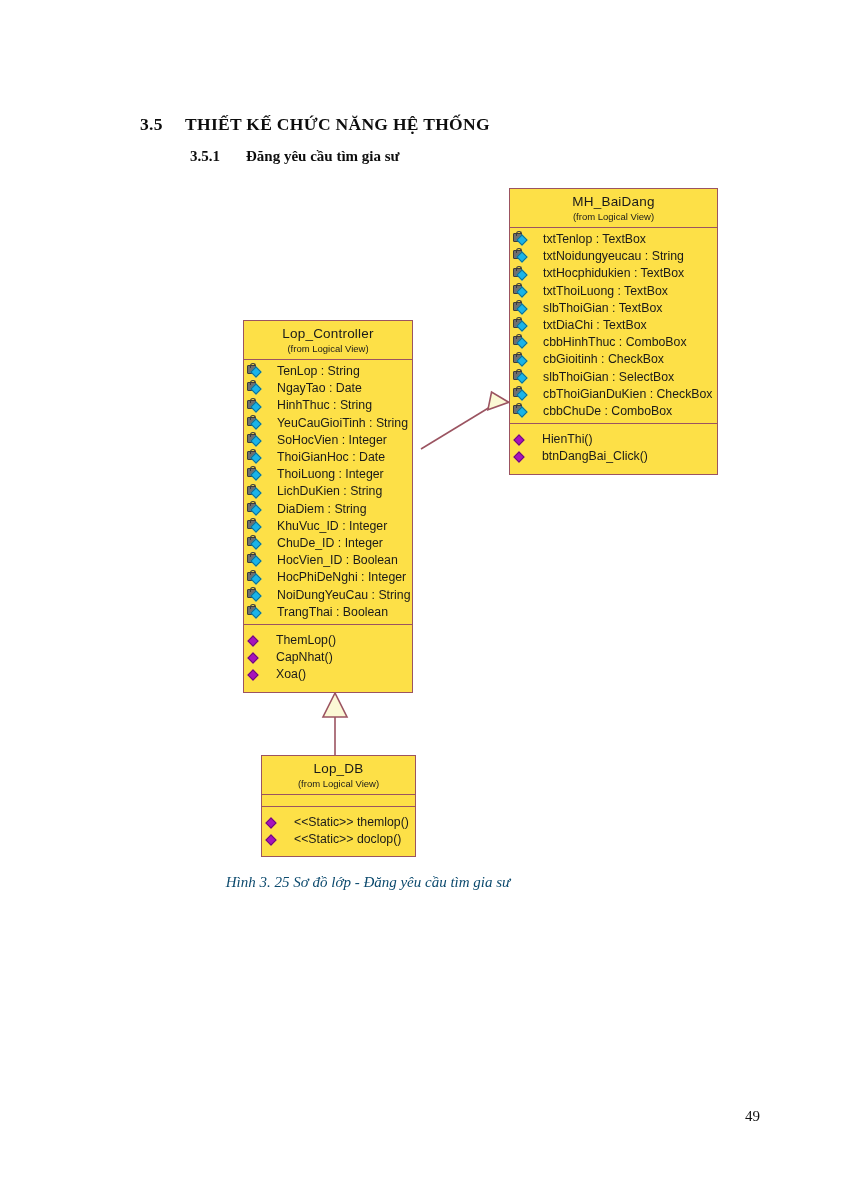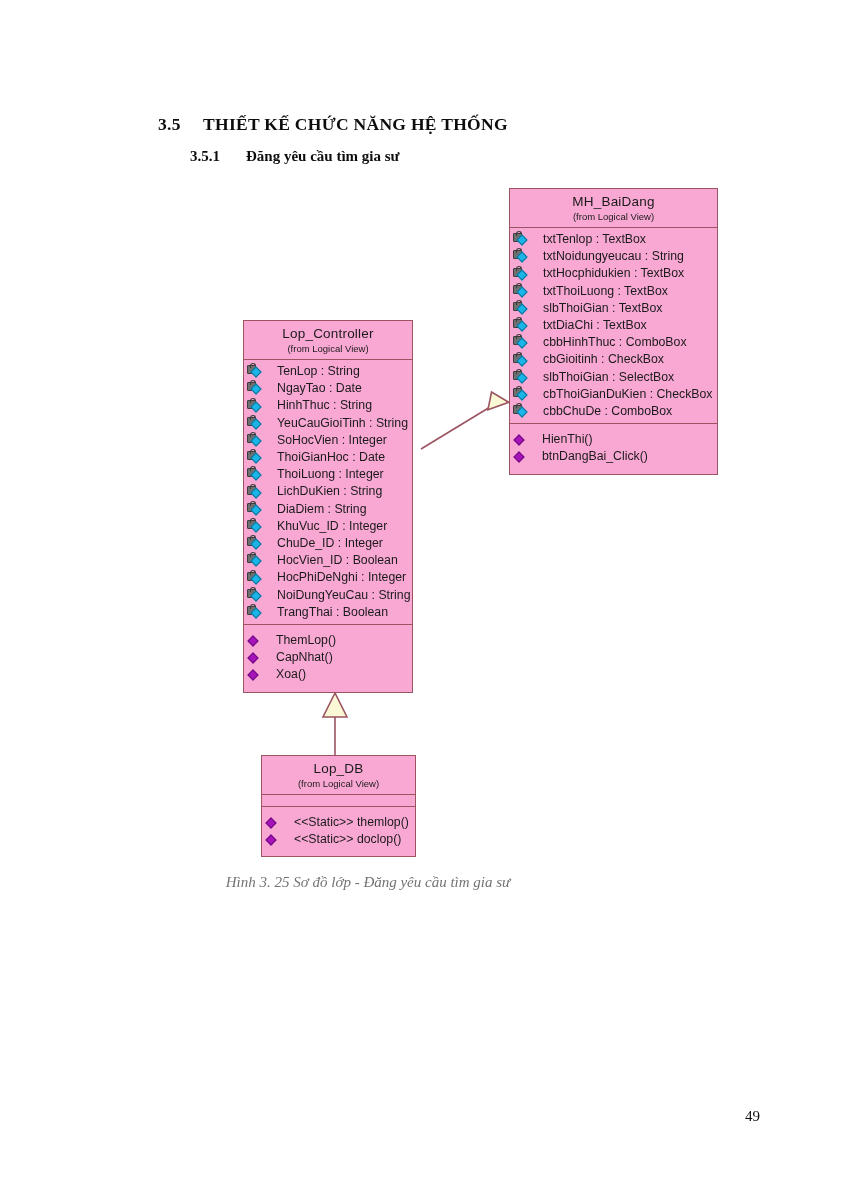--- a/index.html
+++ b/index.html
@@ -23,41 +23,41 @@
     font-family: "Liberation Serif", serif;
     font-weight: bold;
     color: #0d0d0d;
   }
   #heading-1 {
     left: 140px;
     top: 114px;
     font-size: 17.5px;
     letter-spacing: 0.3px;
   }
-  #heading-1 .num { width: 45px; flex: none; margin-left: 18px; }
+  #heading-1 .num { width: 45px; flex: none; }
   #heading-2 {
     left: 190px;
     top: 148px;
     font-size: 15px;
   }
   #heading-2 .num { width: 56px; flex: none; }
 
   
   #uml-canvas {
     position: absolute;
     left: 0;
     top: 0;
     width: 848px;
     height: 1200px;
     pointer-events: none;
   }
 
   .uml-class {
     position: absolute;
-    background: #f9a8d4;
+    background: #fde047;
     border: 1.6px solid #9b5461;
     box-sizing: border-box;
     font-family: "Liberation Sans", sans-serif;
     color: #1a1a1a;
   }
   .uml-header {
     text-align: center;
     padding: 5px 4px 4px 4px;
     border-bottom: 1.6px solid #9b5461;
   }
@@ -148,21 +148,21 @@
   
   #figure-caption {
     position: absolute;
     left: 0;
     top: 874px;
     width: 736px;
     text-align: center;
     font-family: "Liberation Serif", serif;
     font-style: italic;
     font-size: 15px;
-    color: #737373;
+    color: #0c4a6e;
   }
 
   
   #page-number {
     position: absolute;
     right: 88px;
     top: 1108px;
     font-family: "Liberation Serif", serif;
     font-size: 15px;
     color: #111;

